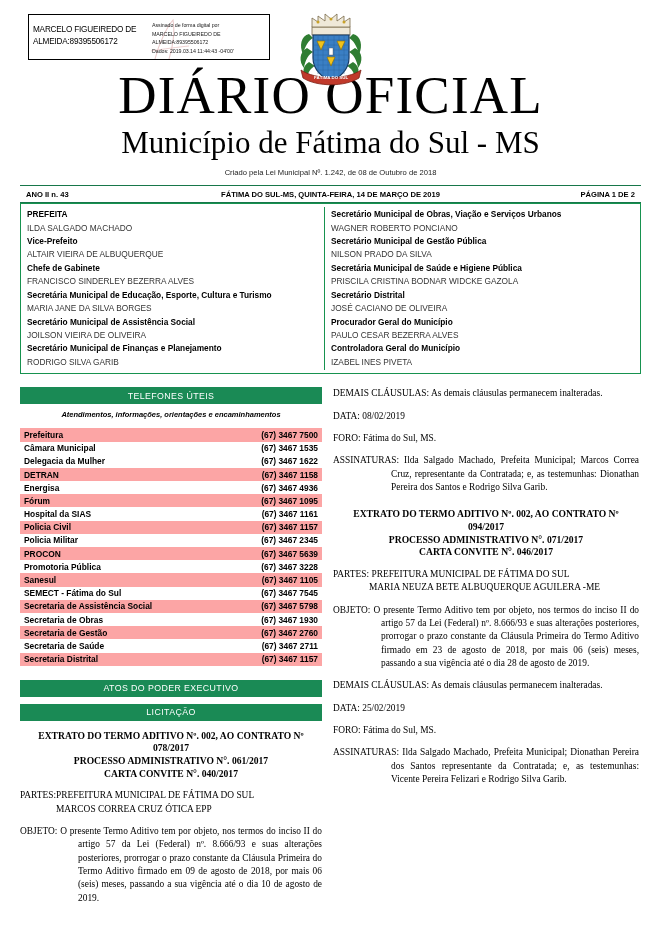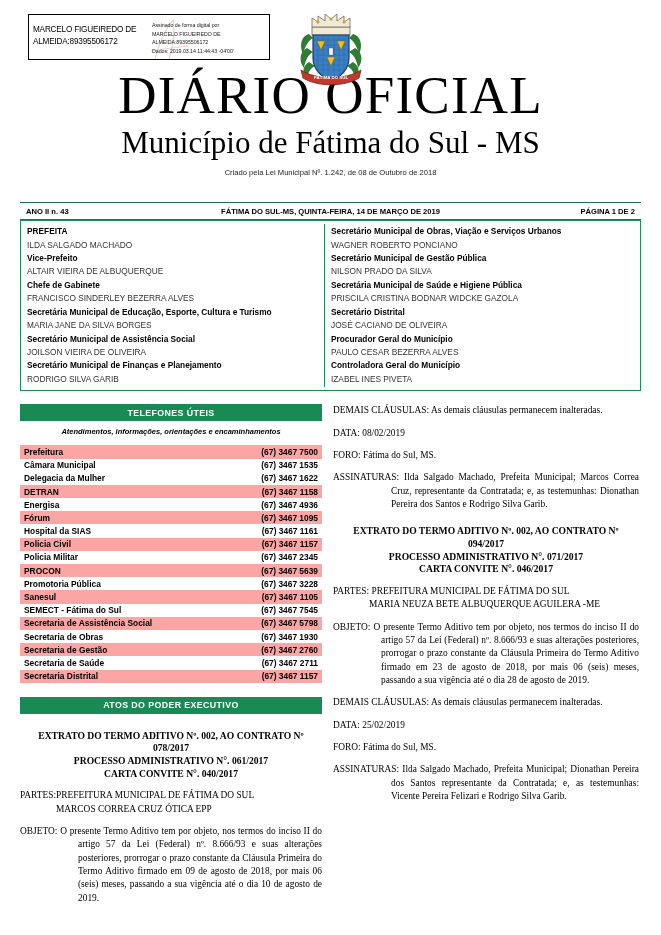--- a/index.html
+++ b/index.html
@@ -74,21 +74,21 @@
   }
   .do-law {
     font-family: "Liberation Sans", sans-serif;
     font-size: 7.6px;
     margin-top: 7px;
     color: #1a1a1a;
   }
 
   
   .infobar {
-    margin-top: 25px;
+    margin-top: 8px;
     border-top: 1.6px solid #17774a;
     border-bottom: 1.6px solid #17774a;
     height: 18px;
     display: flex;
     align-items: center;
     font-family: "Liberation Sans", sans-serif;
     font-size: 7.6px;
     font-weight: bold;
     padding: 0 6px;
     gap: 24px;
@@ -126,21 +126,21 @@
     color: #333;
   }
 
   
   .sec-head {
     background: #1a8a55;
     color: #ffffff;
     text-align: center;
     font-family: "Liberation Sans", sans-serif;
     font-size: 8.8px;
-    font-weight: bold;
+    font-weight: normal;
     letter-spacing: 0.4px;
     padding: 3.5px 0 3.5px;
     margin: 0 auto;
   }
   .sec-head.w-full { width: 100%; }
 
   .sec-note {
     text-align: center;
     font-family: "Liberation Sans", sans-serif;
     font-style: italic;
@@ -392,20 +392,21 @@
           </tr>
         </tbody>
       </table>
 
       <div style="height:14px"></div>
 
       <div class="sec-head w-full">ATOS DO PODER EXECUTIVO</div>
 
       <div style="height:7px"></div>
 
+      <div class="sec-head w-full">LICITAÇÃO</div>
 
       <div class="doc-title">
         <div>EXTRATO DO TERMO ADITIVO Nº. 002, AO CONTRATO Nº</div>
         <div>078/2017</div>
         <div>PROCESSO ADMINISTRATIVO N°. 061/2017</div>
         <div>CARTA CONVITE N°. 040/2017</div>
       </div>
 
       <div class="para">
         <span>PARTES:</span><span>PREFEITURA MUNICIPAL DE FÁTIMA DO SUL</span>

